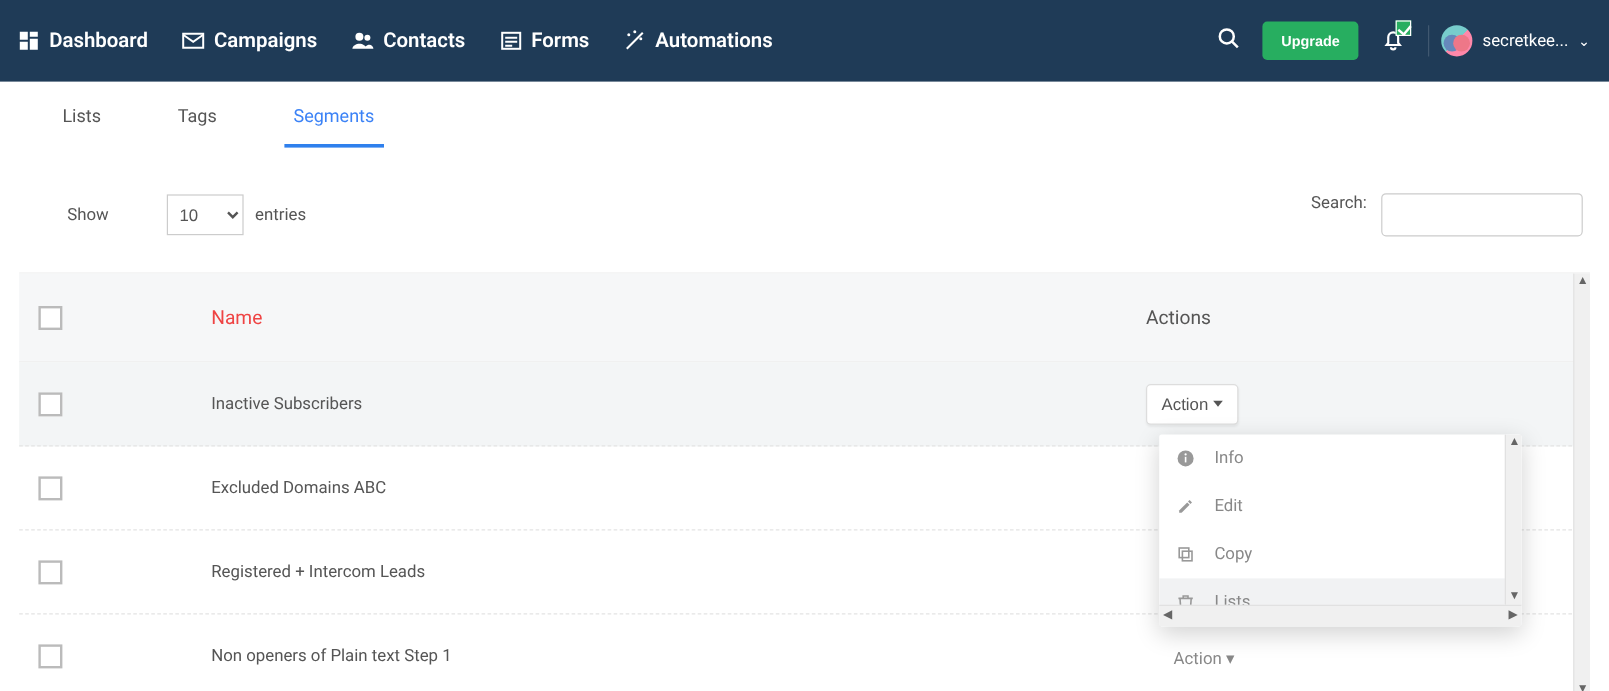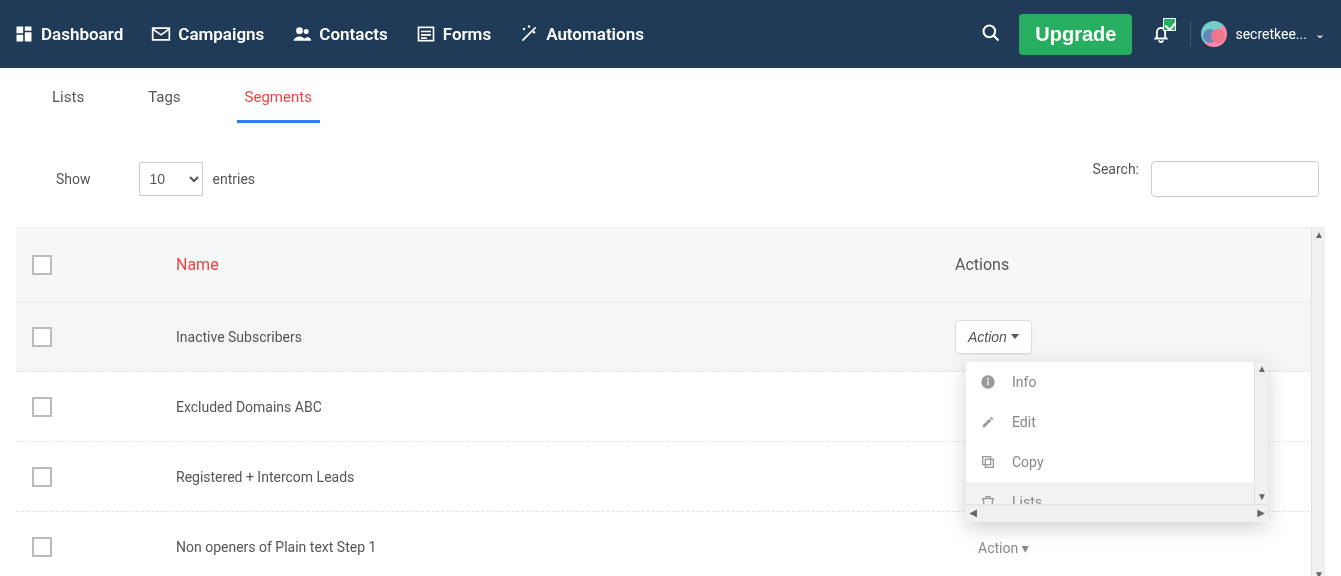--- a/index.html
+++ b/index.html
@@ -31,21 +31,21 @@
   }
   .nav-item svg { width: 20px; height: 20px; fill: #fff; }
   .nav-right { margin-left: auto; display: flex; align-items: center; gap: 18px; }
   .search-btn svg { width: 20px; height: 20px; fill: #fff; }
   .upgrade-btn {
     background: #27ae60;
     color: #fff;
     border: none;
     border-radius: 4px;
     padding: 9px 16px;
-    font-size: 20px;
+    font-size: 12px;
     font-weight: 600;
     cursor: pointer;
   }
   .bell { position: relative; }
   .bell svg { width: 22px; height: 22px; fill: none; stroke: #fff; stroke-width: 2; }
   .bell-badge {
     position: absolute; top: -4px; right: -4px;
     width: 13px; height: 13px; background: #27ae60;
     border: 1px solid #fff;
   }
@@ -73,21 +73,21 @@
   .subtabs {
     display:flex; gap: 48px; padding: 12px 0 0 44px;
   }
   .subtab {
     padding: 8px 8px 14px 8px;
     font-size: 15px;
     color: #555;
     cursor: pointer;
   }
   .subtab.active {
-    color: #ef4444;
+    color: #3b82f6;
     border-bottom: 3px solid #2f80ed;
   }
 
   
   .content { padding: 38px 16px 0 16px; }
   .controls-row {
     display:flex; align-items:center; padding: 0 0 20px 40px;
   }
   .show-entries { display:flex; align-items:center; gap:10px; color:#555; font-size:14px; }
   .entries-select {
@@ -116,21 +116,20 @@
   .row.highlight { background:#f3f5f6; }
   .checkbox {
     width:20px; height:20px; border:2px solid #bbb; background:#fff;
   }
   .row .col-name { font-size:14px; color:#555; }
   .action-btn {
     background:#fff; border:1px solid #ddd; border-radius:4px;
     padding:8px 12px; font-size:14px; color:#555; cursor:pointer;
     display:inline-flex; align-items:center; gap:4px;
     box-shadow:0 1px 2px rgba(0,0,0,0.06);
-    font-style:italic;
   }
   .caret-down {
     width:0;height:0;border-left:4px solid transparent;border-right:4px solid transparent;border-top:5px solid #555;
   }
   .table-scroll {
     position:absolute; right:0; top:0; bottom:0; width:14px;
     background:#f0f0f0; border-left:1px solid #e1e1e1;
   }
   .table-scroll .up, .table-scroll .down {
     position:absolute; left:2px; width:10px; height:10px; font-size:10px; color:#666; text-align:center; line-height:10px;

